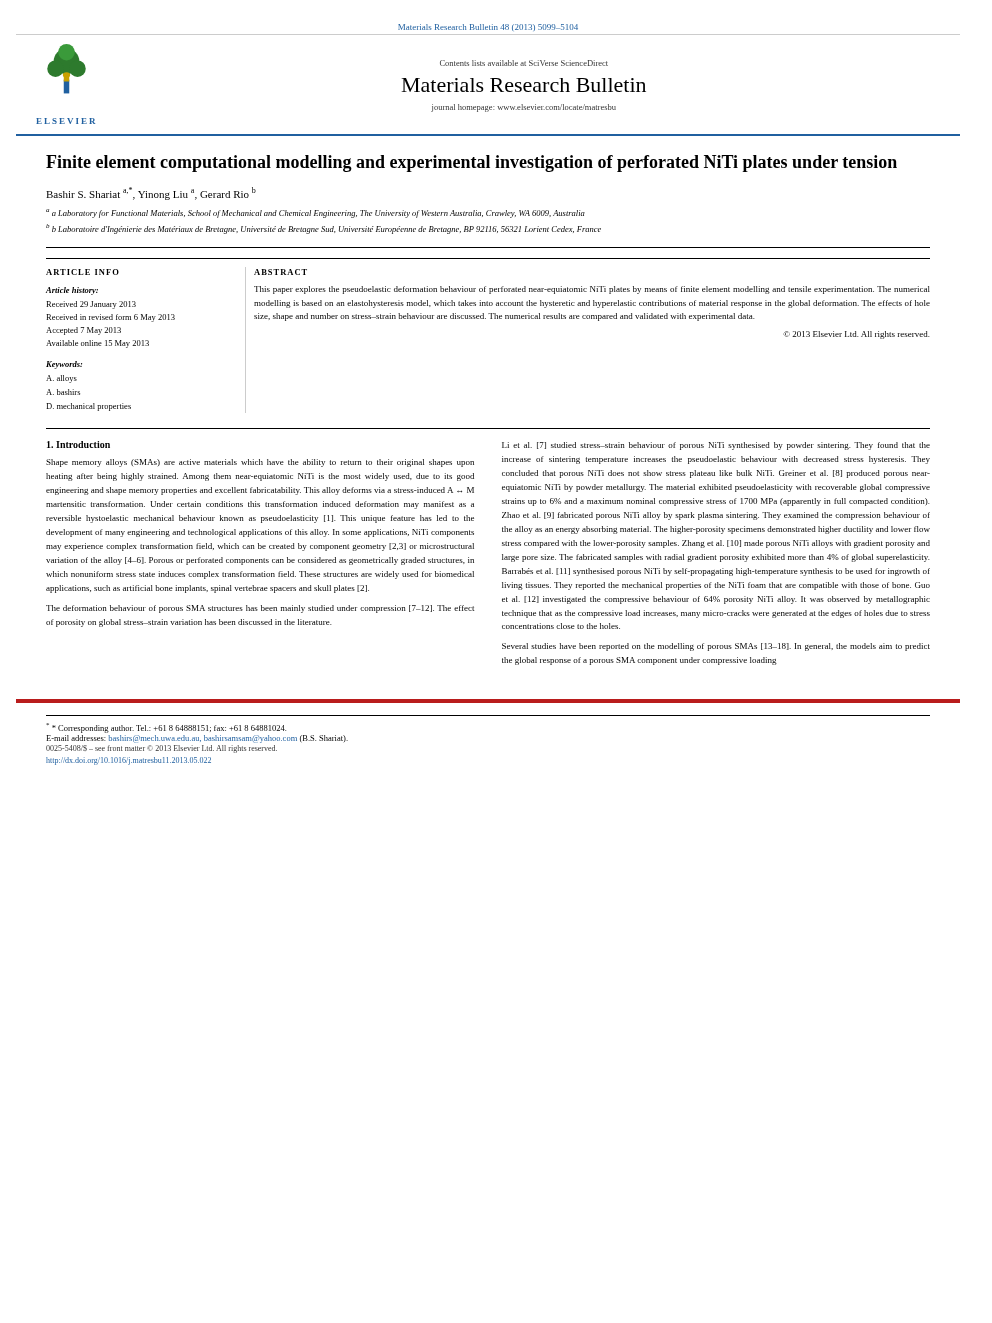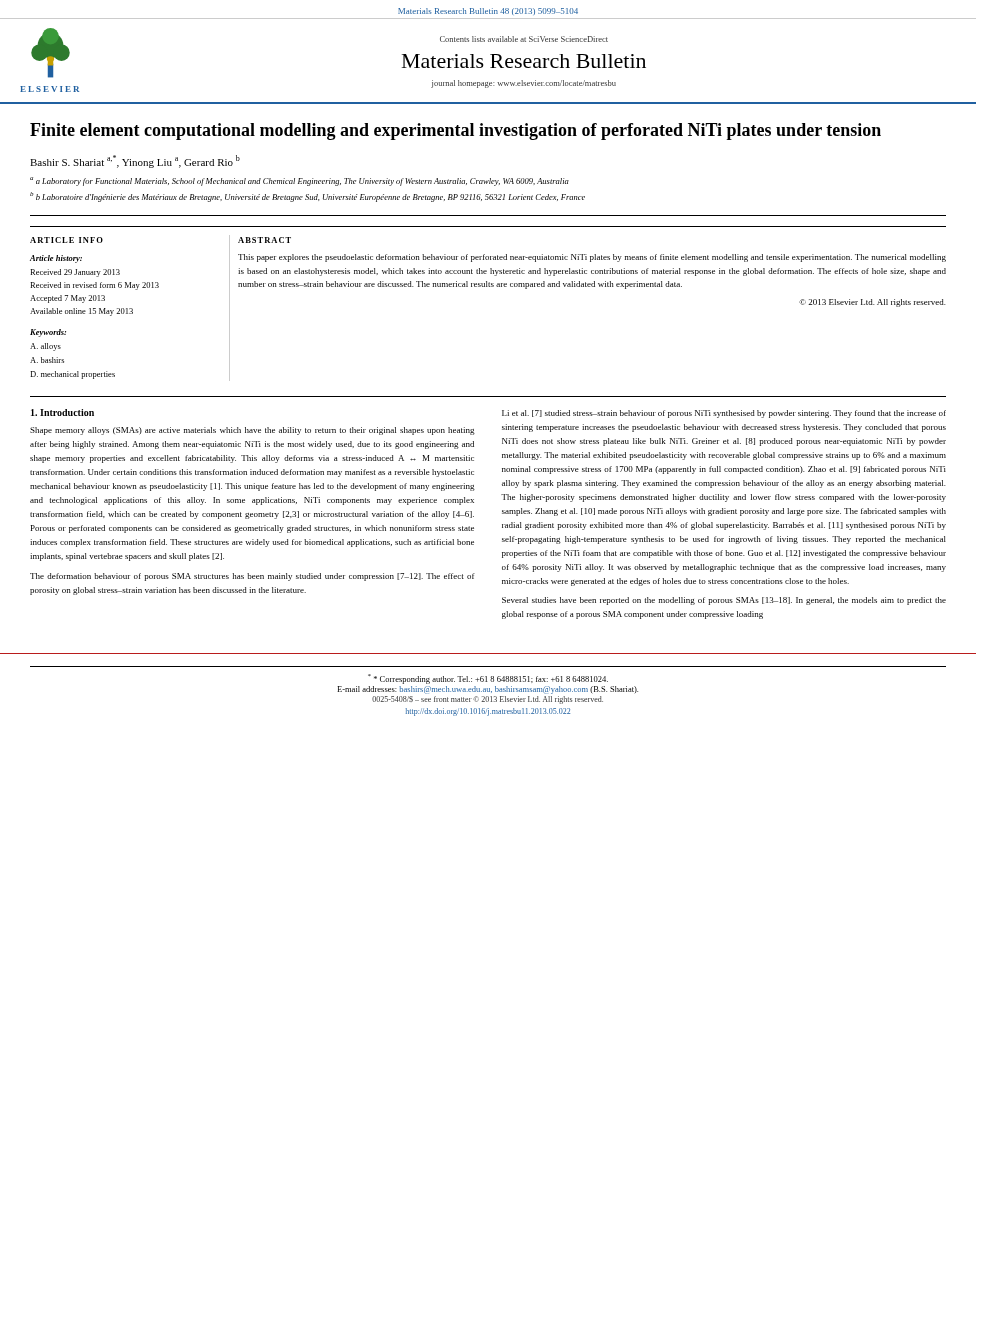--- a/index.html
+++ b/index.html
@@ -8,21 +8,21 @@
       font-family: 'Times New Roman', Times, serif;
       font-size: 10px;
       color: #000;
       width: 992px;
       min-height: 1323px;
     }
 
     .page-wrapper {
       width: 976px;
       background: #fff;
-      padding: 0;
+      padding: 16px;
     }
 
     
     .top-bar {
       text-align: center;
       padding: 6px 0 2px 0;
       font-size: 9px;
       color: #2060a0;
       border-bottom: 1px solid #ccc;
       margin-bottom: 0;
@@ -59,20 +59,21 @@
     .journal-title-block .homepage-line {
       font-size: 8.5px;
       color: #333;
     }
 
     
     .elsevier-logo-area {
       display: flex;
       flex-direction: column;
       align-items: center;
+      gap: 16px;
     }
 
     .elsevier-tree {
       width: 55px;
       height: 55px;
     }
 
     .elsevier-text {
       font-size: 9px;
       font-weight: bold;
@@ -258,23 +259,22 @@
     .body-col p {
       font-size: 9px;
       line-height: 1.55;
       text-align: justify;
       margin-bottom: 6px;
     }
 
     
     .article-footer {
       padding: 8px 30px 5px 30px;
-      border-top: 1px solid #b91c1c;
+      border-top: 4px solid #b91c1c;
       margin-top: 10px;
-      text-align: center;
     }
 
     .footer-line {
       font-size: 8px;
       color: #333;
       line-height: 1.5;
     }
 
     .footer-line a, .footer-doi {
       color: #2060a0;

